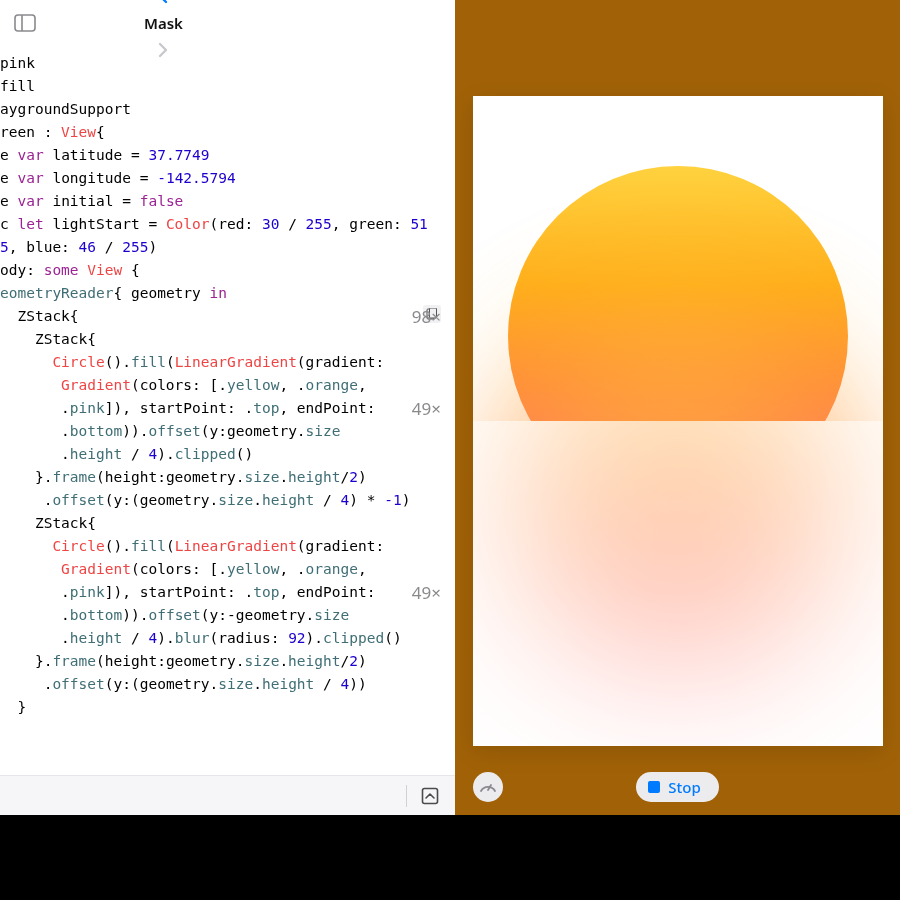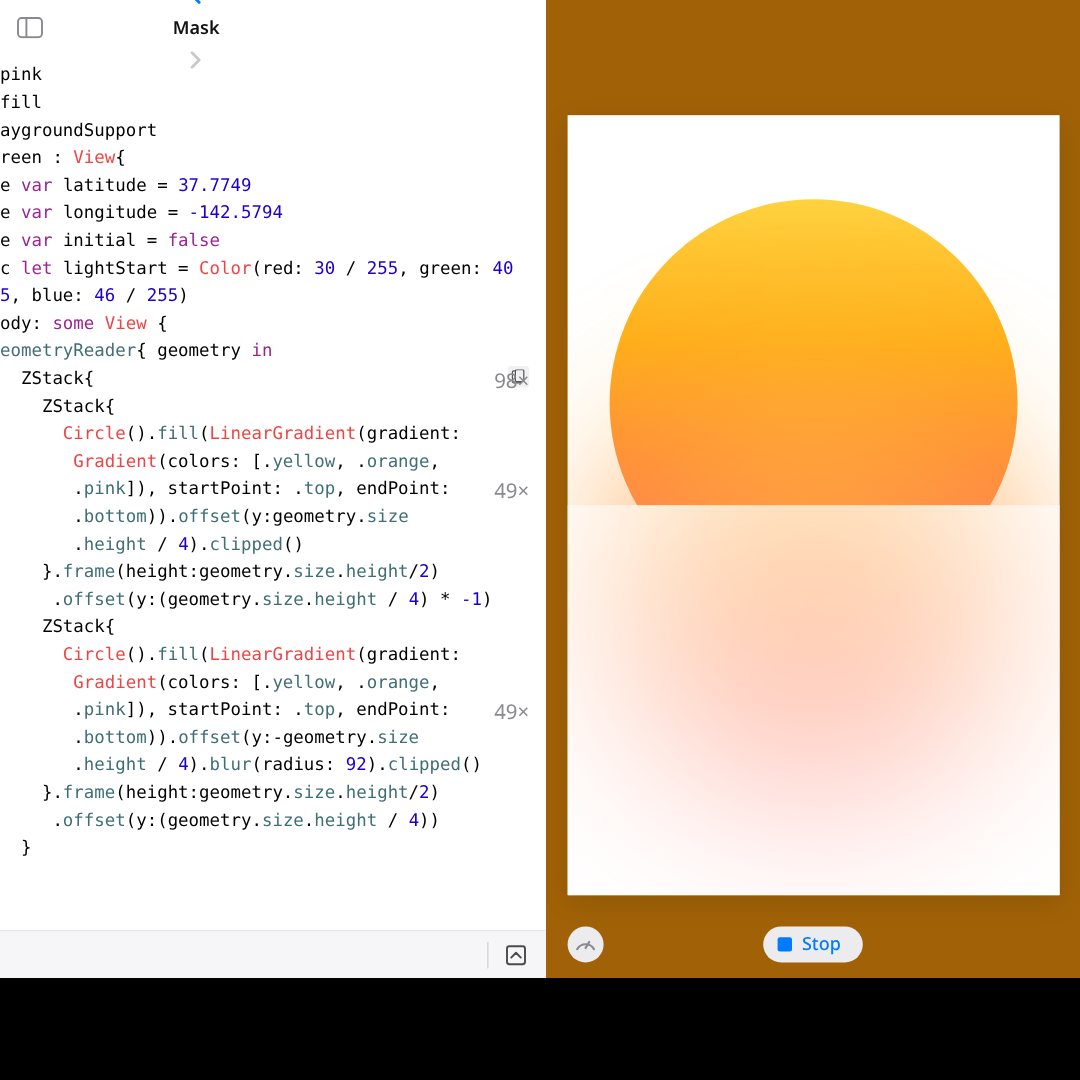--- a/index.html
+++ b/index.html
@@ -77,21 +77,21 @@
     </div>
 
     <div class="code-area" id="code-area">
         <div class="code-line">pink</div>
         <div class="code-line">fill</div>
         <div class="code-line">aygroundSupport</div>
         <div class="code-line">reen : <span class="k-type">View</span>{</div>
         <div class="code-line">e <span class="k-purple">var</span> latitude = <span class="k-num">37.7749</span></div>
         <div class="code-line">e <span class="k-purple">var</span> longitude = <span class="k-num">-142.5794</span></div>
         <div class="code-line">e <span class="k-purple">var</span> initial = <span class="k-purple">false</span></div>
-        <div class="code-line">c <span class="k-purple">let</span> lightStart = <span class="k-type">Color</span>(red: <span class="k-num">30</span> / <span class="k-num">255</span>, green: <span class="k-num">40</span></div>
+        <div class="code-line">c <span class="k-purple">let</span> lightStart = <span class="k-type">Color</span>(red: <span class="k-num">30</span> / <span class="k-num">255</span>, green: <span class="k-num">51</span></div>
         <div class="code-line"><span class="k-num">5</span>, blue: <span class="k-num">46</span> / <span class="k-num">255</span>)</div>
         <div class="code-line">ody: <span class="k-purple">some</span> <span class="k-type">View</span> {</div>
         <div class="code-line"><span class="k-teal">eometryReader</span>{ geometry <span class="k-purple">in</span><span class="gutter-icon"><svg width="12" height="12" viewBox="0 0 12 12">
               <rect x="1" y="1" width="7" height="10" rx="1" fill="none" stroke="#555" stroke-width="1"></rect>
               <rect x="3.5" y="0" width="7" height="10" rx="1" fill="#f1f1f3" stroke="#555" stroke-width="1"></rect>
             </svg></span></div>
         <div class="code-line">  ZStack{<span class="gutter-note">98×</span></div>
         <div class="code-line">    ZStack{</div>
         <div class="code-line">      <span class="k-type">Circle</span>().<span class="k-teal">fill</span>(<span class="k-type">LinearGradient</span>(gradient:</div>
         <div class="code-line">       <span class="k-type">Gradient</span>(colors: [.<span class="k-teal">yellow</span>, .<span class="k-teal">orange</span>,</div>

